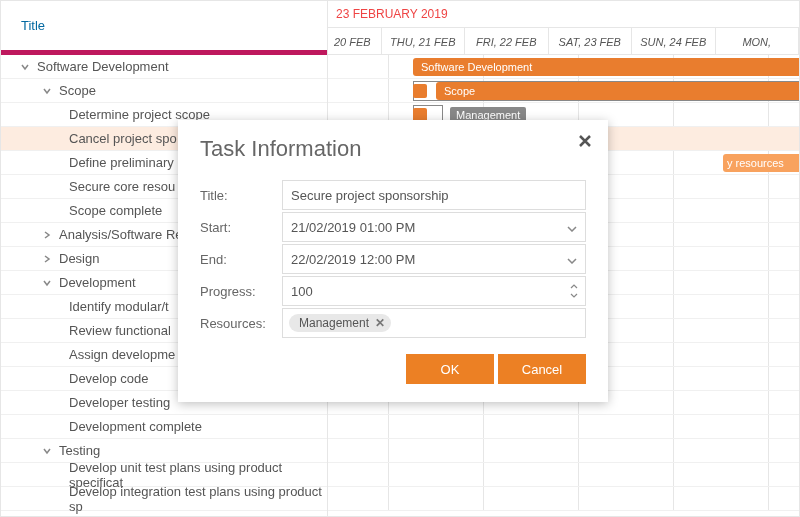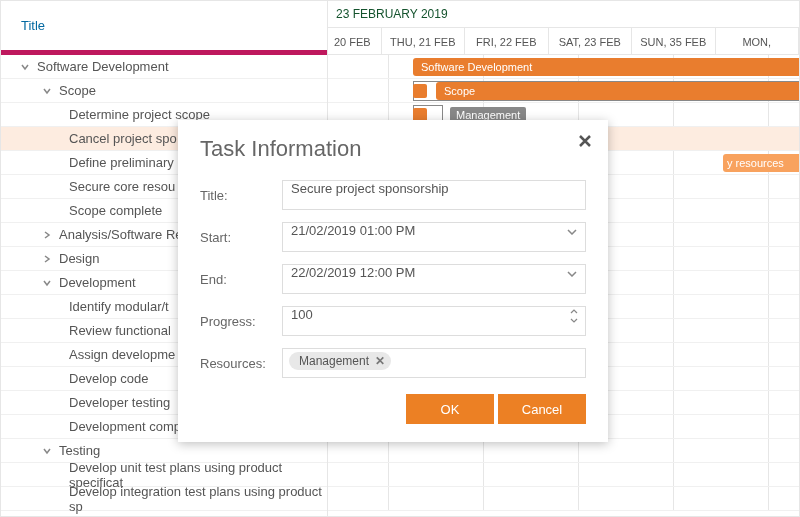--- a/index.html
+++ b/index.html
@@ -4,22 +4,22 @@
 <style>
 * { box-sizing: border-box; margin: 0; padding: 0; }
 body { font-family: Arial, sans-serif; font-size: 13px; color: #555; width: 800px; height: 517px; overflow: hidden; background: #fff; position: relative; }
 
 .grid { display: flex; height: 100%; border: 1px solid #e6e6e6; }
 .left-panel { width: 327px; border-right: 1px solid #e6e6e6; overflow: hidden; }
 .right-panel { flex: 1; overflow: hidden; position: relative; }
 
 .col-header { height: 54px; border-bottom: 5px solid #be185d; display: flex; align-items: center; padding: 0 20px; color: #0369a1; font-size: 13px; }
 .right-header { height: 54px; border-bottom: 1px solid #e6e6e6; }
-.right-header-top { height: 27px; border-bottom: 1px solid #e6e6e6; display: flex; align-items: center; padding-left: 8px; font-size: 12px; color: #14532d; }
-.right-header-bottom { height: 27px; display: flex; }
+.right-header-top { height: 27px; border-bottom: 1px solid #e6e6e6; display: flex; align-items: center; padding-left: 8px; font-size: 12px; color: #ef4444; }
+.right-header-bottom { height: 27px; display: flex; font-style: italic; }
 .day-col { border-right: 1px solid #e6e6e6; display: flex; align-items: center; justify-content: center; font-size: 11px; color: #555; }
 .day-col.w0 { width: 60px; justify-content: flex-start; padding-left: 6px; }
 .day-col.wn { width: 95px; }
 
 .tree-rows { }
 .tree-row { height: 24px; display: flex; align-items: center; border-bottom: 1px solid #f0f0f0; padding-left: 10px; color: #555; }
 .tree-row.selected { background: #fdece0; }
 .tree-row .indent0 { margin-left: 8px; }
 .tree-row .indent1 { margin-left: 30px; }
 .tree-row .indent2 { margin-left: 58px; }
@@ -33,23 +33,23 @@
 
 .bar { position: absolute; height: 18px; top: 3px; border-radius: 3px; color: #fff; font-size: 11px; display: flex; align-items: center; padding: 0 8px; white-space: nowrap; overflow: visible; }
 .bar-parent { background: #e97d2e; }
 .bar-task { background: #f8a25e; }
 .bar-outline { position: absolute; top: 2px; height: 20px; border: 1px solid #888; }
 .bar-dot { position: absolute; width: 14px; height: 14px; background: #e97d2e; border-radius: 2px; top: 5px; }
 .tag { position: absolute; top: 4px; height: 16px; background: #888; color: #fff; font-size: 11px; padding: 0 6px; border-radius: 2px; display: flex; align-items: center; }
 .modal { position: absolute; left: 178px; top: 120px; width: 430px; background: #fff; box-shadow: 0 2px 10px rgba(0,0,0,0.25); padding: 16px 22px 18px; z-index: 10; }
 .modal h2 { font-size: 22px; font-weight: 400; color: #666; margin-bottom: 18px; }
 .modal .close { position: absolute; top: 14px; right: 16px; color: #555; cursor: pointer; }
-.form-row { display: flex; align-items: center; margin-bottom: 12px; }
+.form-row { display: flex; align-items: center; margin-bottom: 2px; }
 .form-row label { width: 82px; color: #666; font-size: 13px; }
-.field { flex: 1; height: 30px; border: 1px solid #ddd; display: flex; align-items: flex-start; padding: 0 8px; position: relative; background: #fff; }
+.field { flex: 1; height: 30px; border: 1px solid #ddd; display: flex; align-items: center; padding: 0 8px; position: relative; background: #fff; }
 .field .caret-down { position: absolute; right: 8px; color: #888; }
 .spinner { position: absolute; right: 6px; display: flex; flex-direction: column; gap: 1px; }
 .spinner div { width: 10px; height: 8px; display: flex; align-items: center; justify-content: center; color: #888; font-size: 8px; }
 .chip { background: #e8e8e8; border-radius: 10px; padding: 2px 6px 2px 10px; display: inline-flex; align-items: center; gap: 6px; font-size: 12px; color: #555; }
 .chip .x { color: #777; font-weight: bold; cursor: pointer; }
 .modal-buttons { display: flex; justify-content: flex-end; gap: 4px; margin-top: 16px; }
 .btn { width: 88px; height: 30px; background: #ec8024; color: #fff; border: none; font-size: 13px; cursor: pointer; }
 </style>
 </head>
 <body>
@@ -142,21 +142,21 @@
       </div>
   </div>
   <div class="right-panel">
     <div class="right-header">
       <div class="right-header-top">23 FEBRUARY 2019</div>
       <div class="right-header-bottom" id="day-headers">
           <div class="day-col w0">20 FEB</div>
           <div class="day-col wn">THU, 21 FEB</div>
           <div class="day-col wn">FRI, 22 FEB</div>
           <div class="day-col wn">SAT, 23 FEB</div>
-          <div class="day-col wn">SUN, 35 FEB</div>
+          <div class="day-col wn">SUN, 24 FEB</div>
           <div class="day-col wn">MON,</div>
         </div>
     </div>
     <div class="gantt-area" id="gantt-area">
       <div class="vline" style="left:60px"></div>
       <div class="vline" style="left:155px"></div>
       <div class="vline" style="left:250px"></div>
       <div class="vline" style="left:345px"></div>
       <div class="vline" style="left:440px"></div>
 

